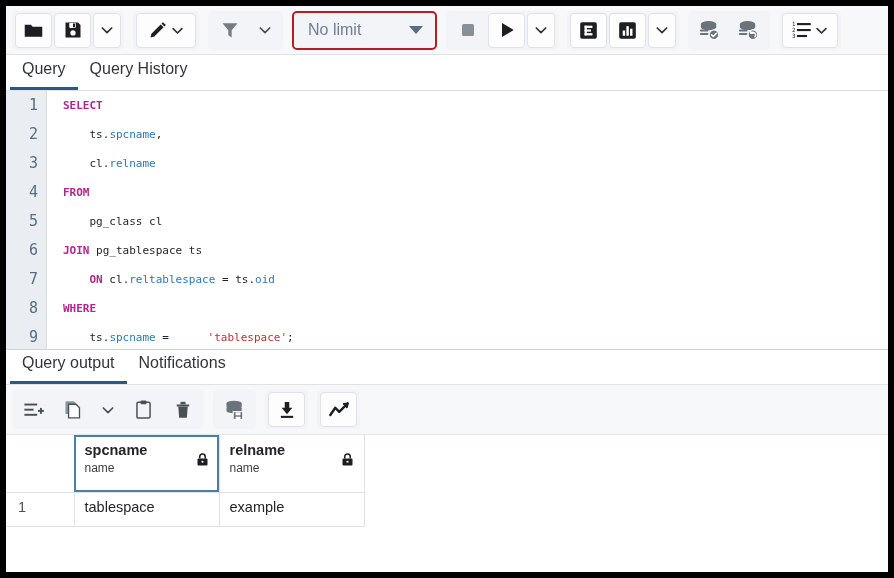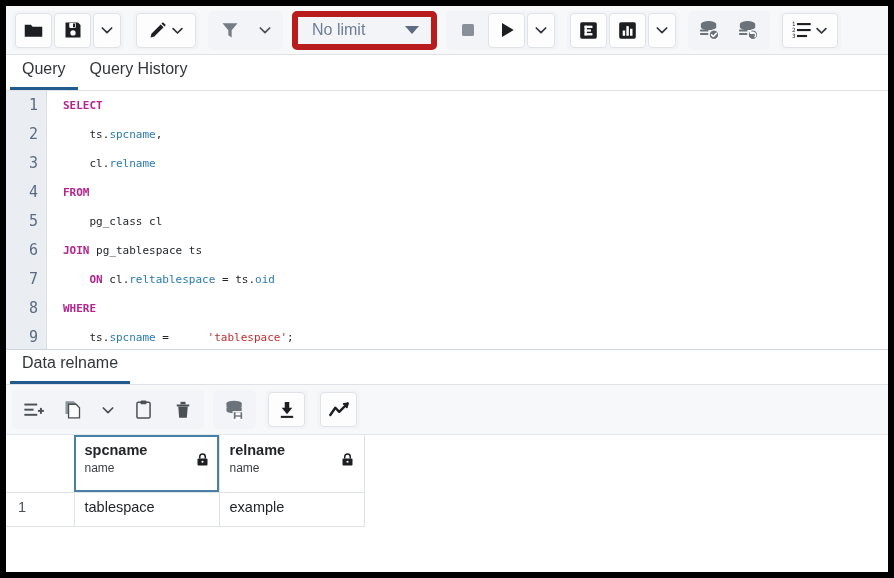--- a/index.html
+++ b/index.html
@@ -42,21 +42,21 @@
     cursor:pointer;
     position:relative;
   }
   .btn.flat{ background:#f2f4f7; border-color:transparent; }
   .btn.caret{ min-width:28px; }
   .btn svg{ display:block; }
   .limitbox{
     width:145px;
     display:flex; align-items:center; justify-content:space-between;
     background:#f2f4f7;
-    border:6px solid #b91c1c;
+    border:2px solid #b91c1c;
     border-radius:5px;
     padding:0 12px 0 14px;
     height:39px;
     color:#6e7d96;
     font-size:16px;
     cursor:pointer;
   }
   .tri-down{
     width:0;height:0;
     border-left:7px solid transparent;
@@ -333,21 +333,24 @@
         <div>6</div>
         <div>7</div>
         <div>8</div>
         <div>9</div>
       </div>
     <div class="code" id="code"><div style="height: 29px;"><span class="kw">SELECT</span></div><div style="height: 29px;"><span class="pl">    ts</span><span class="pl">.</span><span class="id">spcname</span><span class="pl">,</span></div><div style="height: 29px;"><span class="pl">    cl</span><span class="pl">.</span><span class="id">relname</span></div><div style="height: 29px;"><span class="kw">FROM</span></div><div style="height: 29px;"><span class="pl">    pg_class cl</span></div><div style="height: 29px;"><span class="kw">JOIN</span><span class="pl"> pg_tablespace ts</span></div><div style="height: 29px;"><span class="pl">    </span><span class="kw">ON</span><span class="pl"> cl</span><span class="pl">.</span><span class="id">reltablespace</span><span class="pl"> = ts</span><span class="pl">.</span><span class="id">oid</span></div><div style="height: 29px;"><span class="kw">WHERE</span></div><div style="height: 29px;"><span class="pl">    ts</span><span class="pl">.</span><span class="id">spcname</span><span class="pl"> = </span><span class="str">'tablespace'</span><span class="pl">;</span></div></div>
   </div>
 
   <div class="outtabs">
     <div class="tab active">
-      <span>Data relname</span>
+      <span>Query output</span>
+    </div>
+    <div class="tab">
+      <span>Notifications</span>
     </div>
   </div>
 
   <div class="outtoolbar">
     <div class="grp">
       <div class="btn flat" title="Add row">
         <svg width="22" height="22" viewBox="0 0 24 24">
           <rect x="1.5" y="5" width="14" height="2.1" fill="#4b5055"></rect>
           <rect x="1.5" y="10.6" width="10" height="2.1" fill="#4b5055"></rect>
           <rect x="1.5" y="16.2" width="14" height="2.1" fill="#4b5055"></rect>

